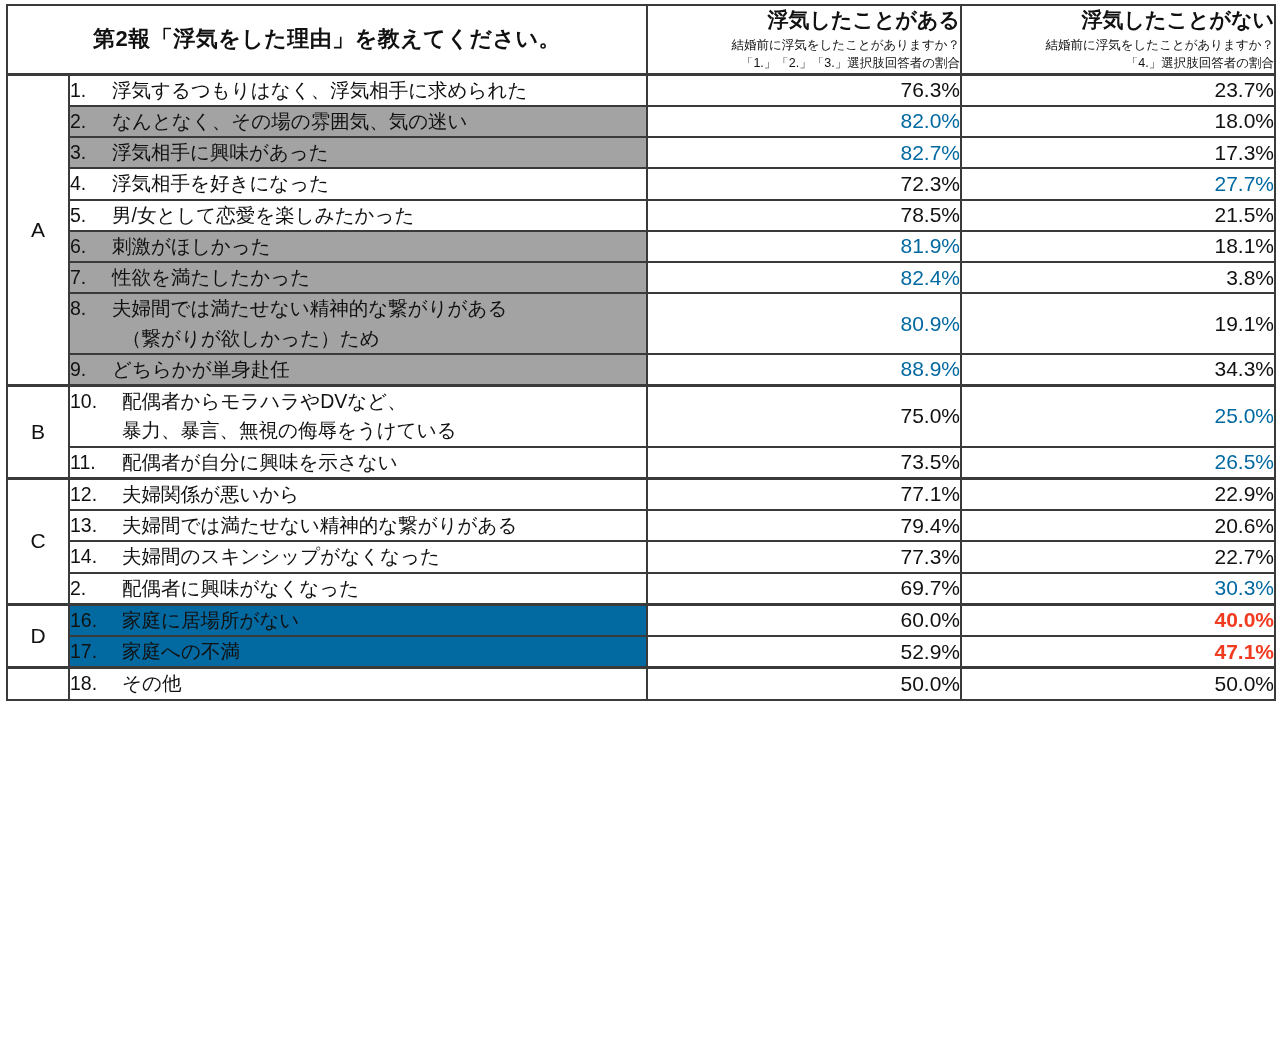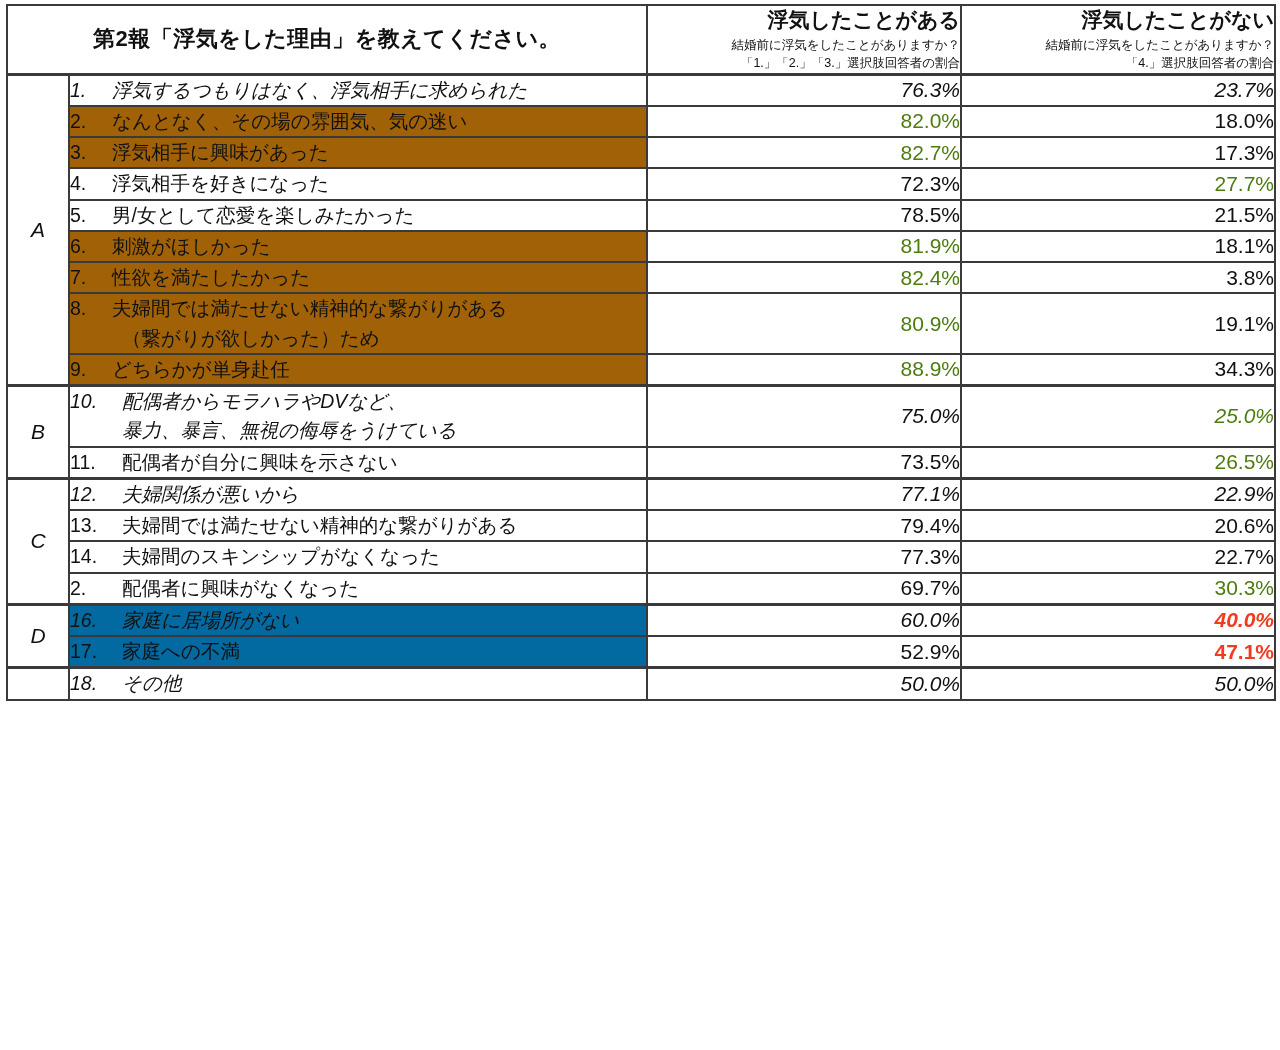--- a/index.html
+++ b/index.html
@@ -92,30 +92,30 @@
     display: block;
     padding-left: 52px;
   }
   .val {
     text-align: right;
     font-size: 21px;
     padding: 9px 18px 9px 6px;
     white-space: nowrap;
   }
   .val.hi {
-    color: #4d7c0f;
+    color: #0369a1;
   }
   .val.hi-strong {
     color: #f03b20;
     font-weight: 700;
   }
-  .row-pink .lbl { background: #a16207; }
+  .row-pink .lbl { background: #a3a3a3; }
   .row-blue .lbl { background: #0369a1; }
 
-  tr.grp-start > td { border-top: 3px solid #3a3a3a; font-style: italic; }
+  tr.grp-start > td { border-top: 3px solid #3a3a3a; }
 </style>
 </head>
 <body>
 
 <div class="sheet">
   <table class="survey">
     <colgroup>
       <col class="c-group">
       <col class="c-label">
       <col class="c-yes">

